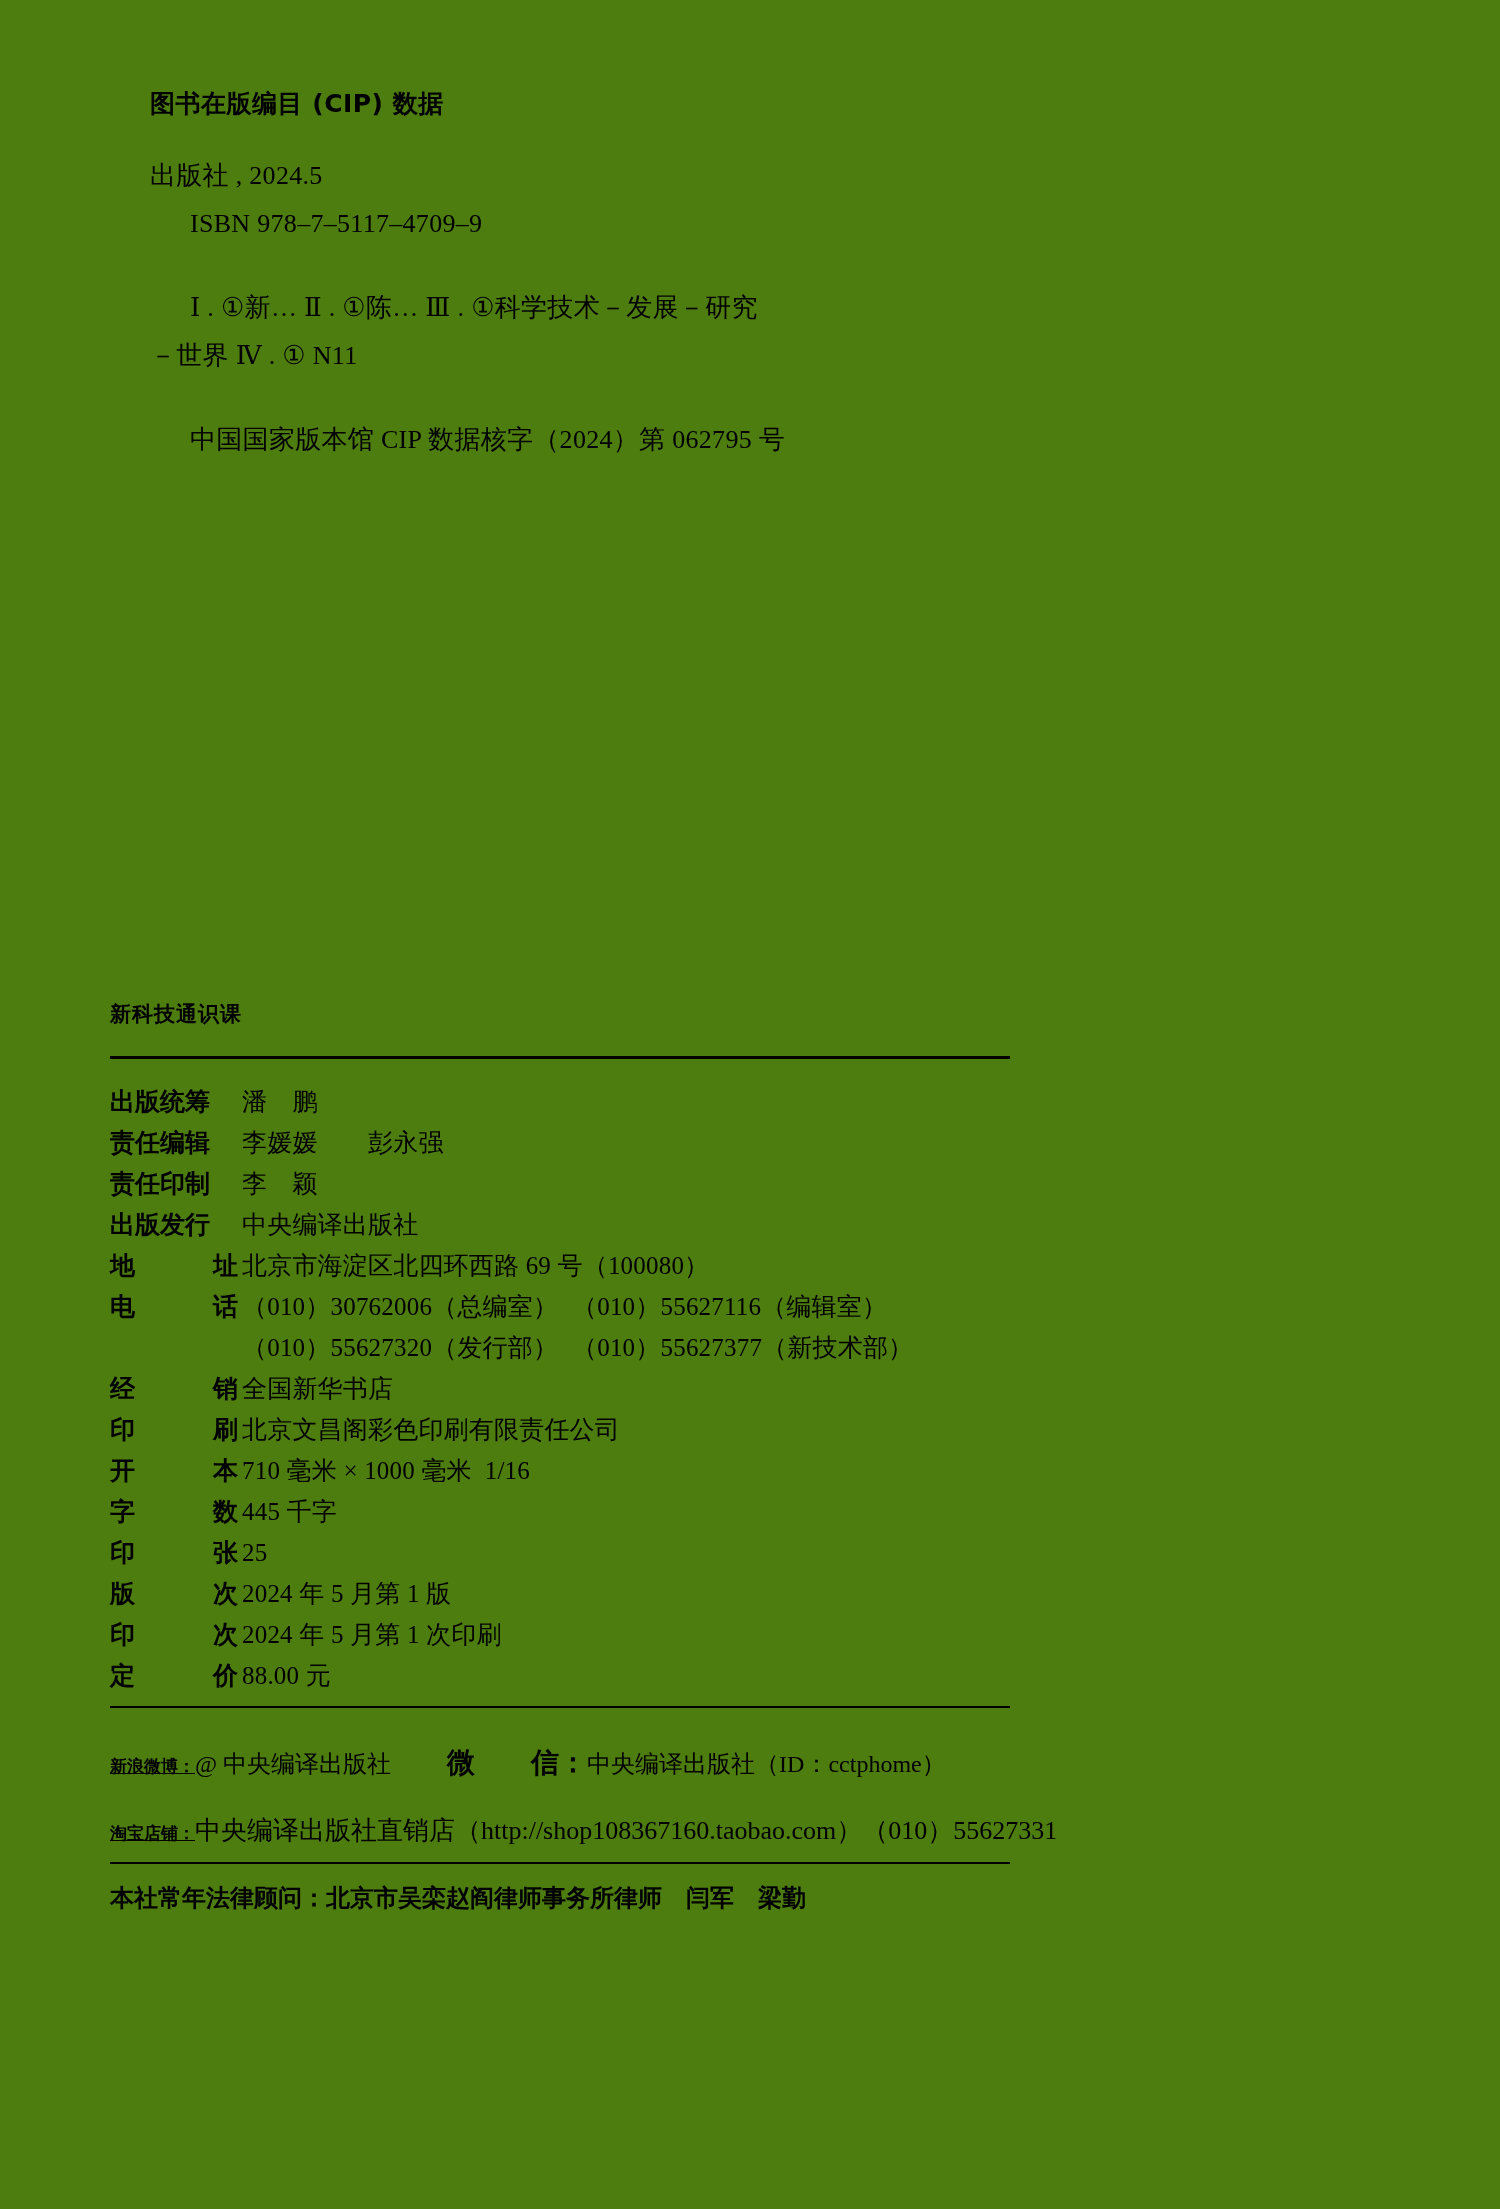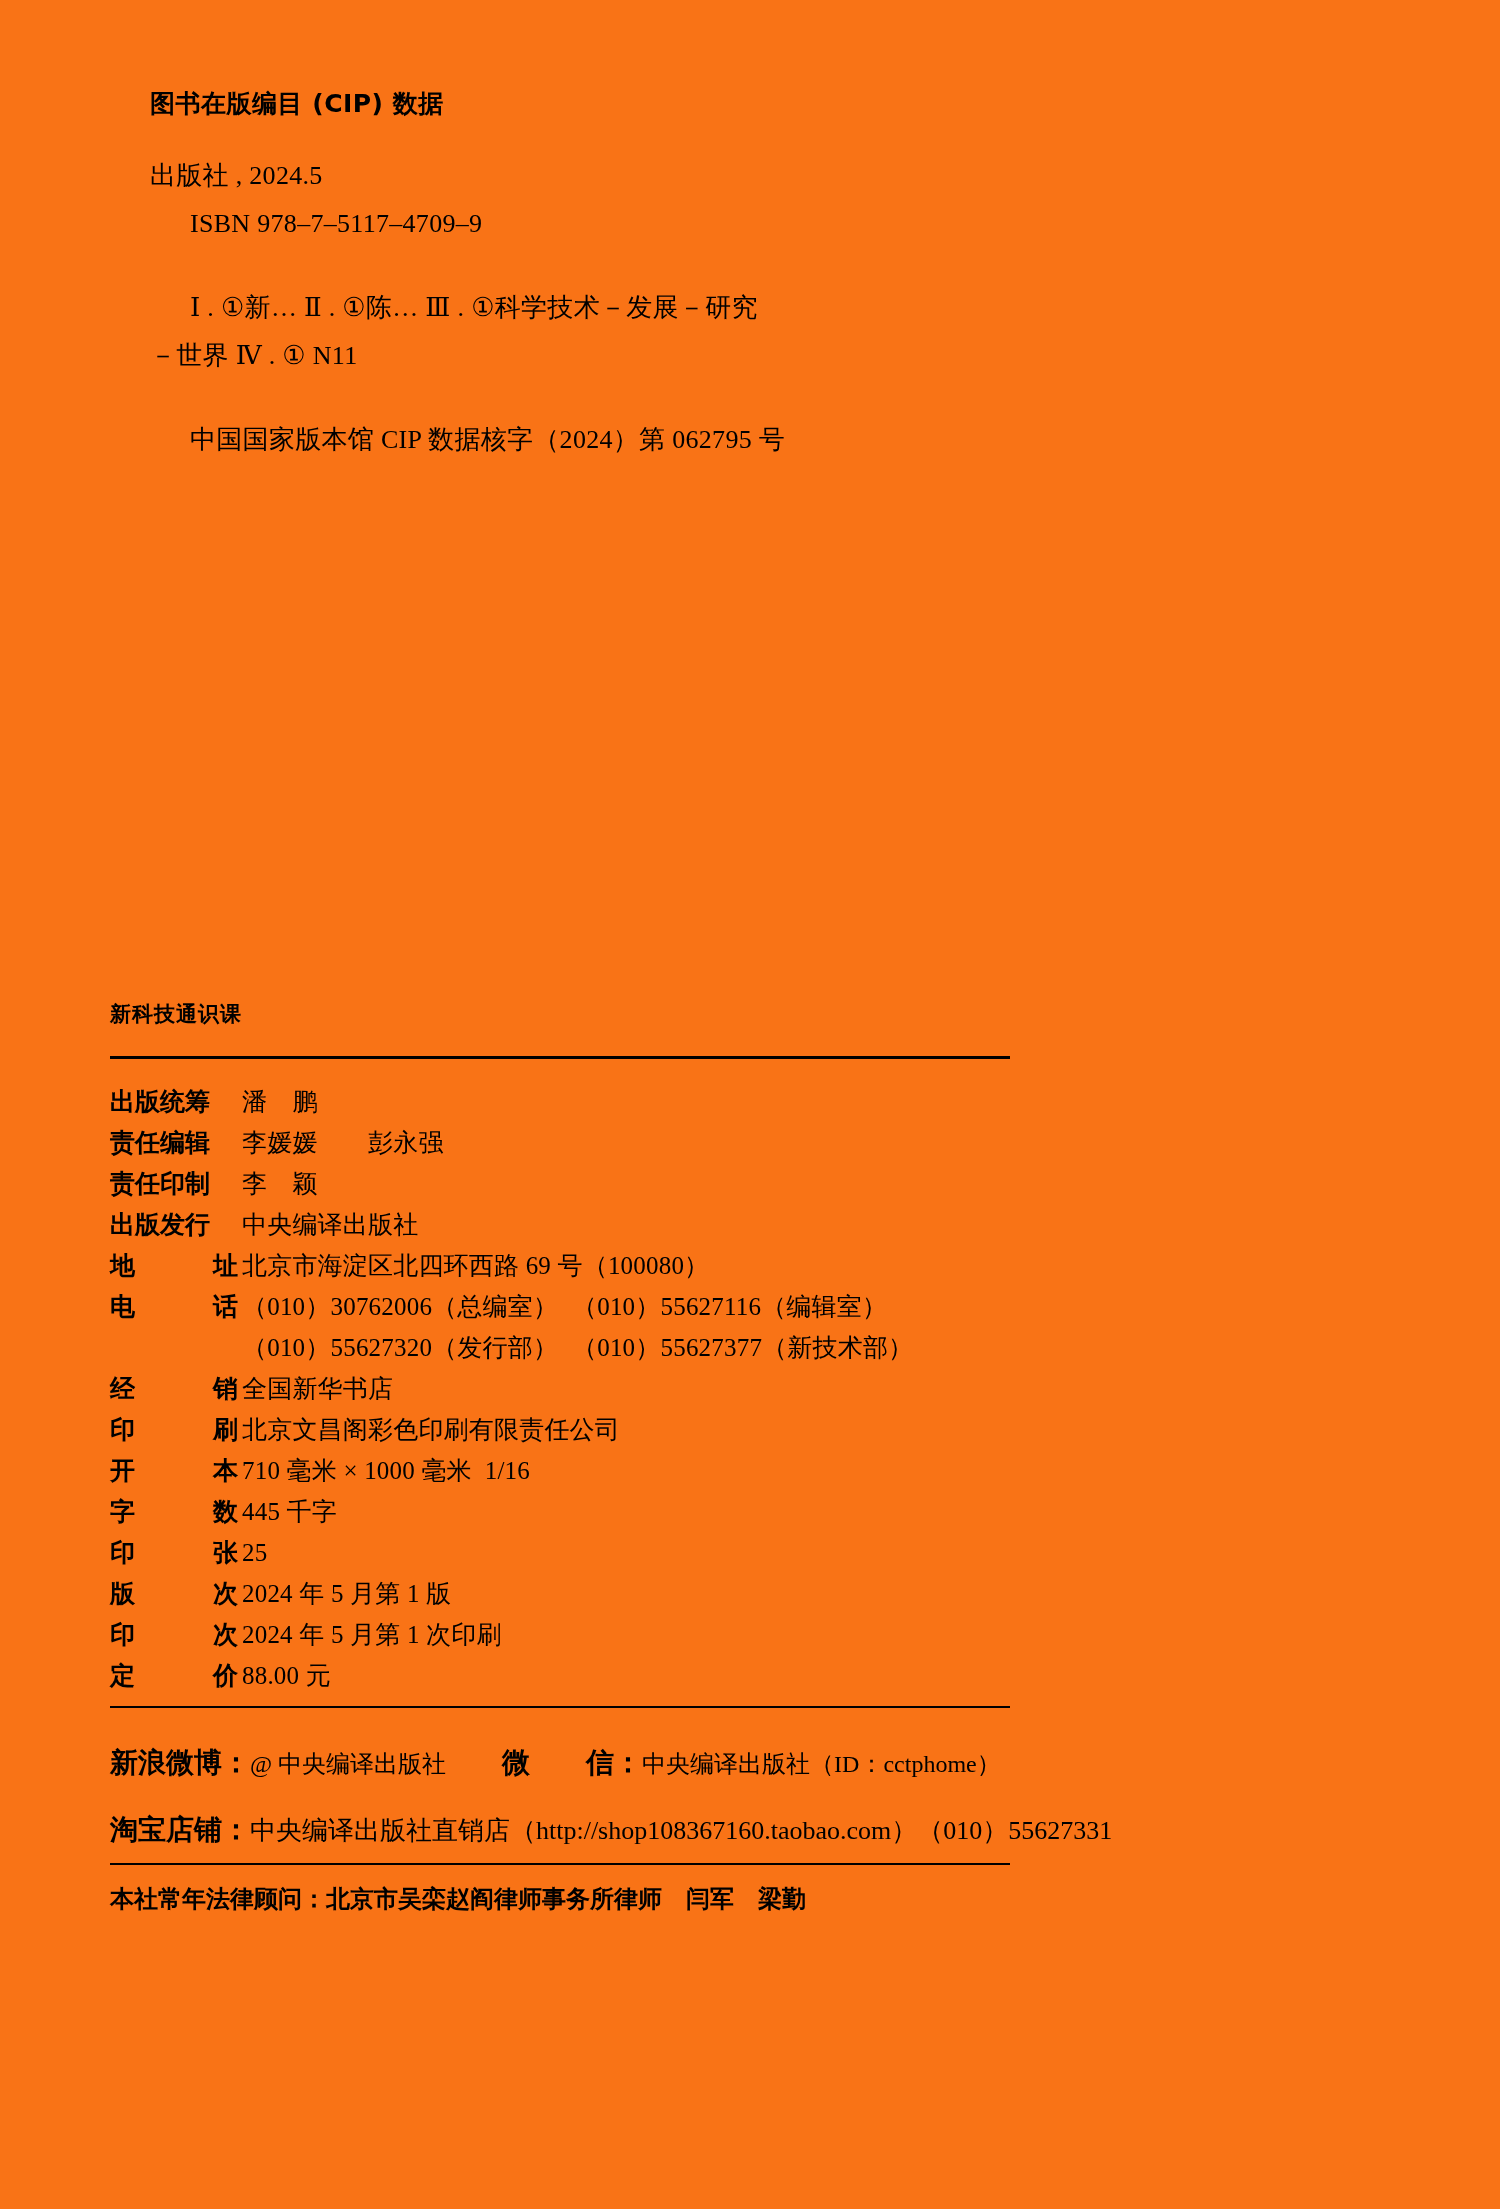--- a/index.html
+++ b/index.html
@@ -15,21 +15,21 @@
     position: relative;
     overflow: hidden;
   }
 
   .page {
     position: absolute;
     left: 0;
     top: 0;
     width: 1500px;
     height: 2209px;
-    background: #f97316;
+    background: #4d7c0f;
   }
 
   
   .cip-block {
     position: absolute;
     left: 150px;
     top: 88px;
     width: 900px;
   }
   .cip-heading {
@@ -126,22 +126,23 @@
   .social-row {
     display: flex;
     align-items: baseline;
     font-size: 24px;
     margin-bottom: 7px;
     white-space: pre;
   }
   .social-label {
     font-family: "DejaVu Sans", "Liberation Sans", sans-serif;
     font-weight: 700;
-    font-size: 28px;
-    white-space: pre;
+    font-size: 17px;
+    white-space: pre;
+    text-decoration: underline;
   }
   .social-value {
     font-size: 24px;
     white-space: pre;
     margin-top: 24px;
   }
   .social-spacer {
     display: inline-block;
     width: 56px;
   }

